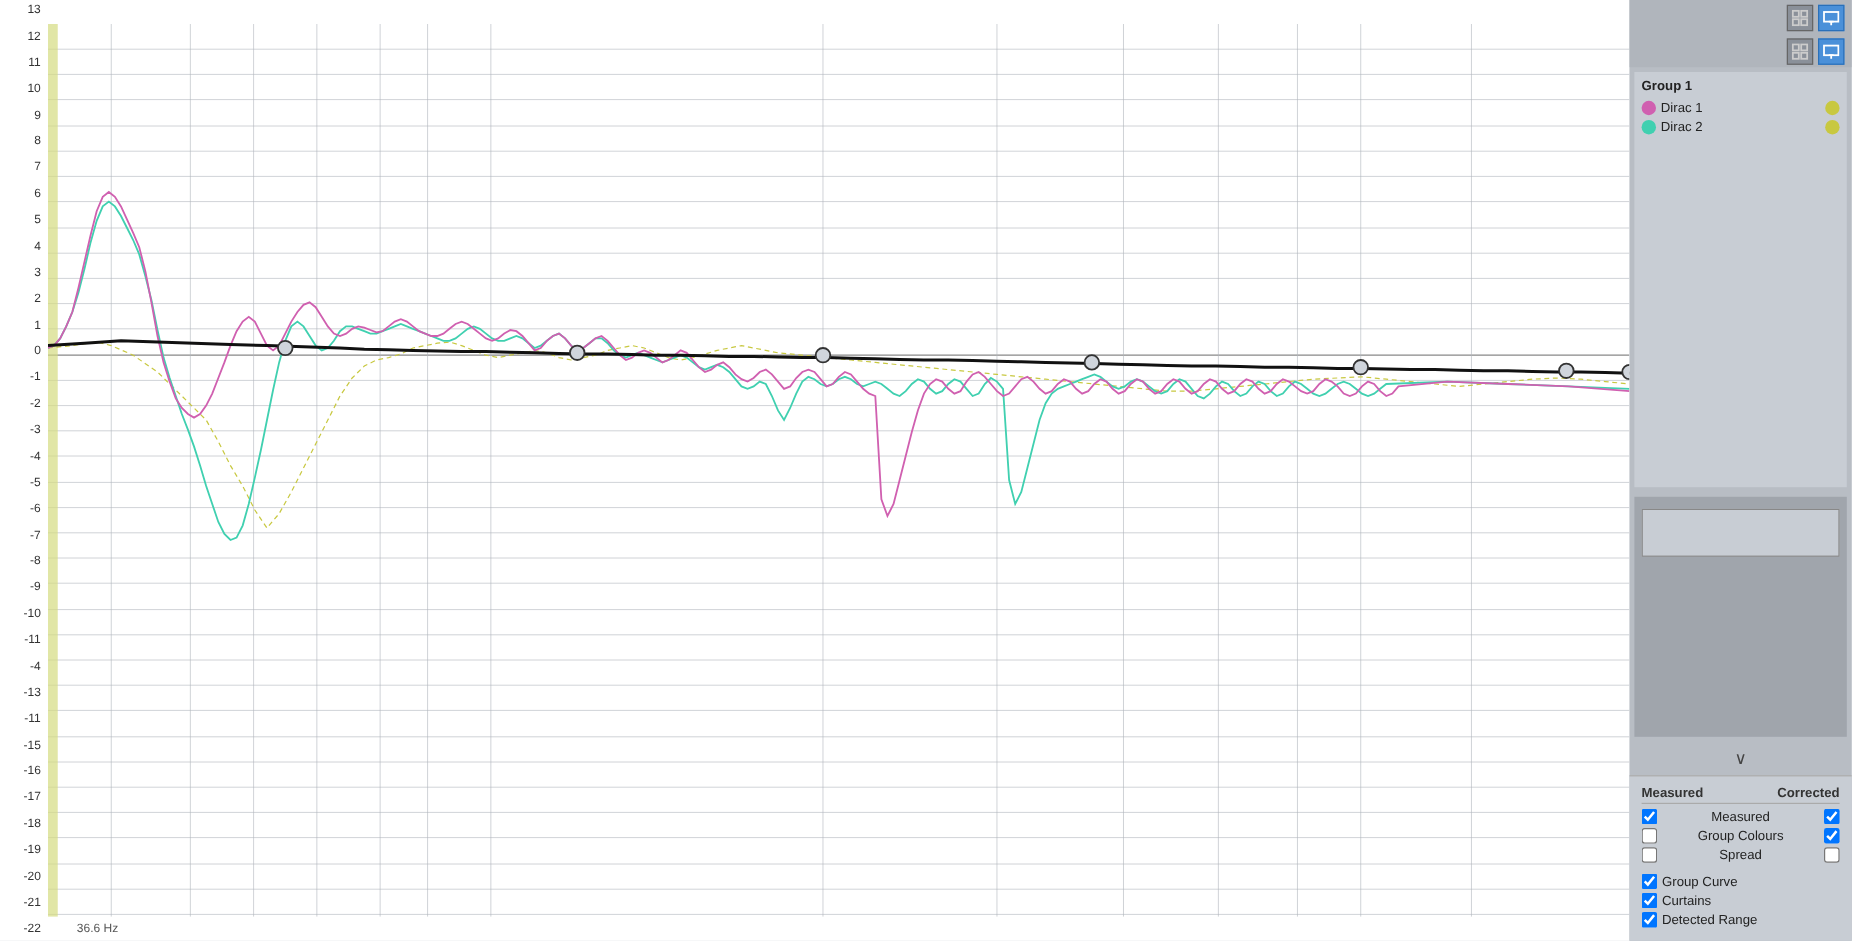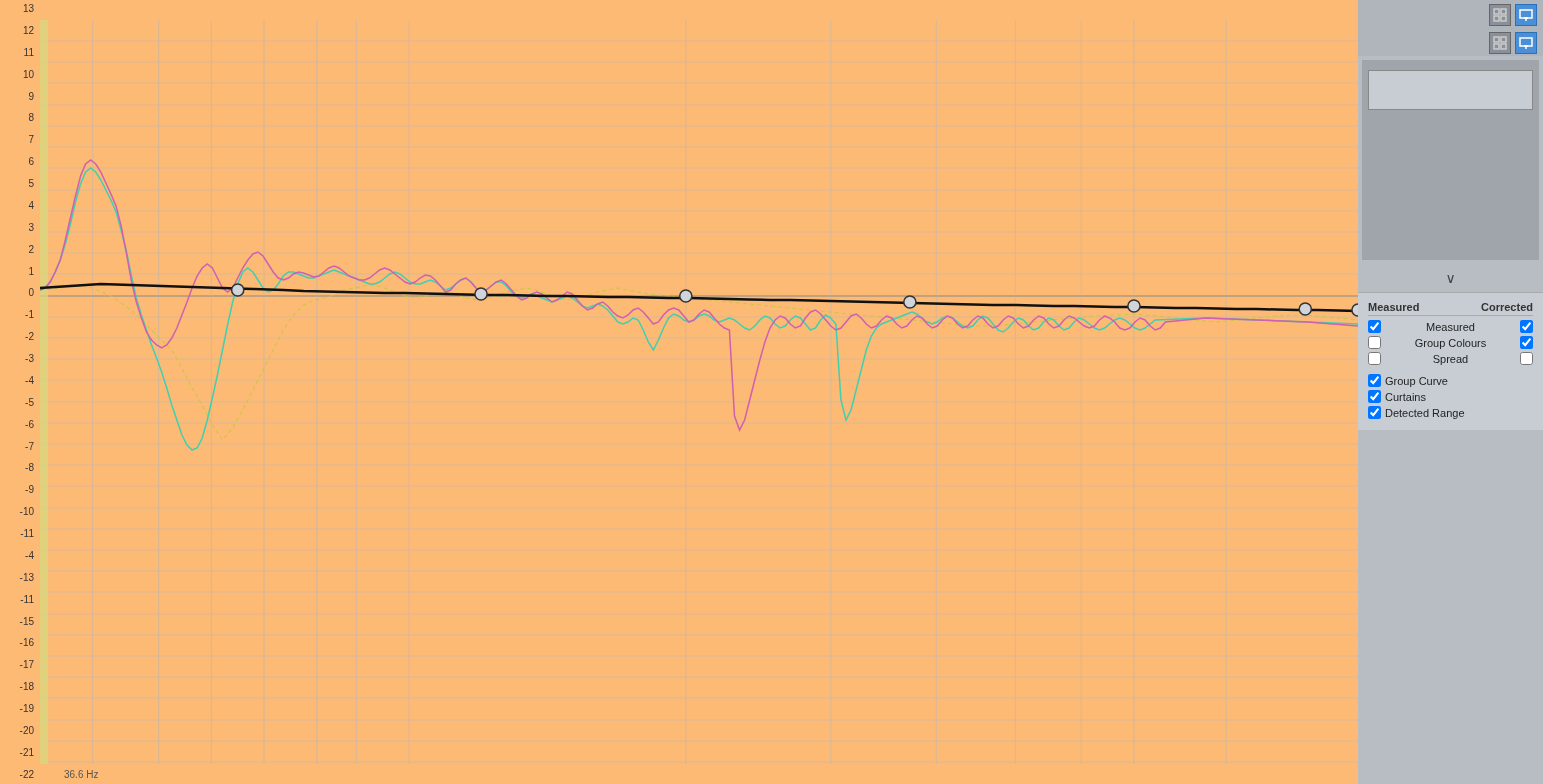--- a/index.html
+++ b/index.html
@@ -10,21 +10,21 @@
       background: #c8cdd4;
       font-family: Arial, sans-serif;
       font-size: 11px;
       color: #222;
       display: flex;
     }
 
     #chart-area {
       flex: 1;
       position: relative;
-      background: #fdba74;
+      background: #ffffff;
       overflow: hidden;
     }
 
     #y-axis {
       position: absolute;
       left: 0;
       top: 0;
       width: 40px;
       height: 100%;
       display: flex;
@@ -497,20 +497,35 @@
     </div>
     <div class="top-icon-btn active">
       <svg width="14" height="14" viewBox="0 0 14 14">
         <rect x="1" y="2" width="12" height="8" fill="none" stroke="#fff" stroke-width="1.5"></rect>
         <line x1="5" y1="10" x2="9" y2="10" stroke="#fff" stroke-width="1.5"></line>
         <line x1="7" y1="10" x2="7" y2="13" stroke="#fff" stroke-width="1.5"></line>
       </svg>
     </div>
   </div>
 
+  <div id="group-panel">
+    <div class="group-title">Group 1</div>
+
+    <div class="channel-row">
+      <div class="channel-dot" style="background:#d060b0;"></div>
+      <span class="channel-label">Dirac 1</span>
+      <div class="channel-end-dot" style="background:#c8c840;"></div>
+    </div>
+
+    <div class="channel-row">
+      <div class="channel-dot" style="background:#40d0b0;"></div>
+      <span class="channel-label">Dirac 2</span>
+      <div class="channel-end-dot" style="background:#c8c840;"></div>
+    </div>
+  </div>
 
   <div id="scrollbar-area">
     <div id="scrollbar-thumb"></div>
   </div>
 
   <div id="collapse-btn">
     <span>∨</span>
   </div>
 
   <div id="bottom-panel">

